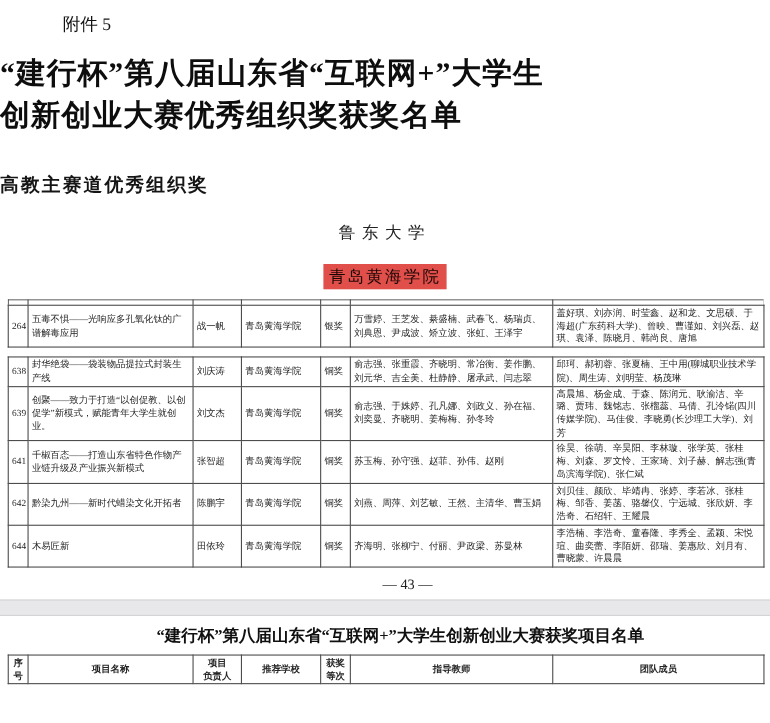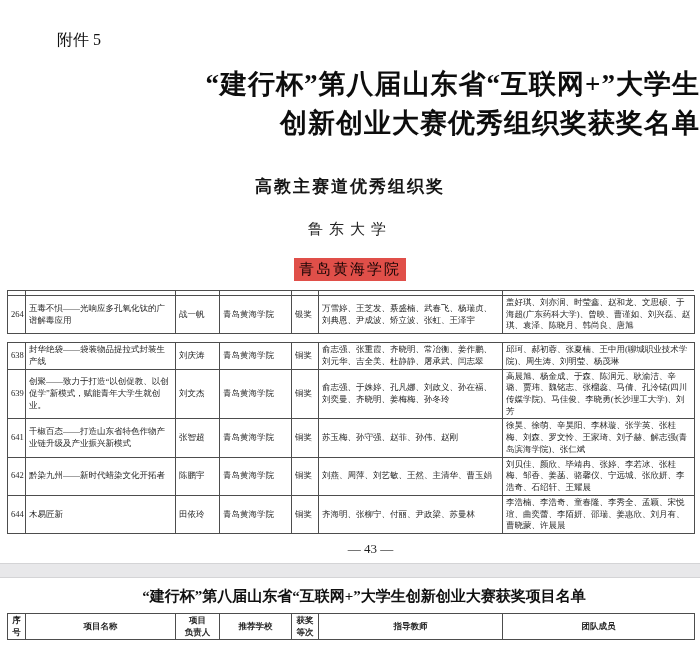--- a/index.html
+++ b/index.html
@@ -2,38 +2,37 @@
 <html><head>
 <meta charset="utf-8">
 <style>
   * { box-sizing: border-box; margin: 0; padding: 0; }
   html, body { width: 700px; height: 657px; overflow: hidden; }
   body {
     background: #ffffff;
     font-family: "Liberation Serif", "DejaVu Serif", serif;
     color: #1c1c1c;
   }
-  .page1 { padding-top: 30px; }
+  .page1 { padding-top: 12px; }
   .attachment {
     margin-left: 57px;
     font-size: 16px;
     color: #111;
   }
   .doc-title {
     margin-top: 14px;
-    text-align: right;
+    text-align: left;
     font-size: 27px;
     font-weight: bold;
     line-height: 39px;
     color: #0d0d0d;
     letter-spacing: 1px;
   }
   .section-heading {
     margin-top: 32px;
-    text-align: center;
     font-size: 17px;
     font-weight: bold;
     color: #151515;
     letter-spacing: 2px;
   }
   .winner-line { margin-top: 22px; text-align: center; }
   .winner-plain {
     font-size: 15px;
     letter-spacing: 6px;
     color: #222;

